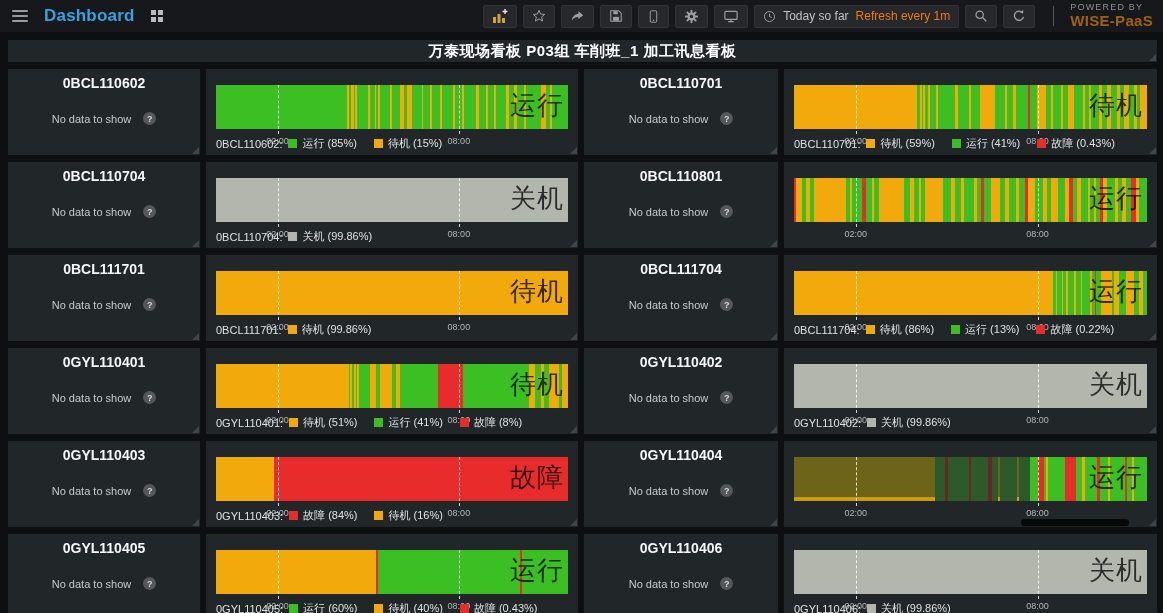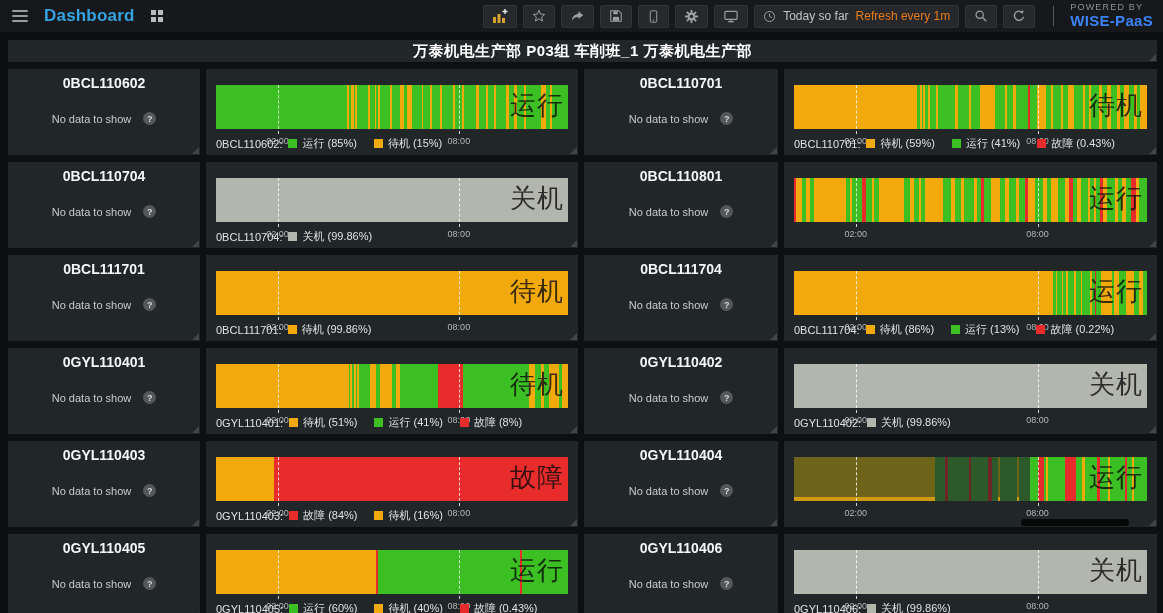--- a/index.html
+++ b/index.html
@@ -21,21 +21,21 @@
   .tb-btn { height:23px; min-width:31px; padding:0 8px; background:#26282c;
     border:1px solid #313338; border-radius:2px; display:flex; align-items:center;
     justify-content:center; gap:7px; color:#9da0a3; font-size:12px; cursor:pointer; }
   .tb-btn svg { display:block; }
   .gap-l { }
   .time-text { color:#c2c3c5; white-space:nowrap; }
   .refresh-text { color:#eb7b18; white-space:nowrap; }
   .tb-divider { width:1px; height:20px; background:#53565a; margin:0 10px 0 12px; }
   .powered { display:flex; flex-direction:column; align-items:flex-start; line-height:1.05; }
   .powered .l1 { font-size:9px; letter-spacing:1.2px; color:#8f9194; }
-  .powered .l2 { font-size:15px; font-weight:700; color:#3b82f6; letter-spacing:.3px; }
+  .powered .l2 { font-size:15px; font-weight:700; color:#a16207; letter-spacing:.3px; }
 
   
   .main { padding:8px; }
   .dash-grid { display:grid; grid-template-columns:192px 372px 194px 373px;
     grid-template-rows:22px; grid-auto-rows:86px; column-gap:6px; row-gap:7px; }
   .title-bar { grid-column:1 / -1; background:#3d77b9; color:#fff; font-weight:700;
     font-size:15px; display:flex; align-items:center; justify-content:center;
     letter-spacing:.5px; }
   .panel { background:#212629; position:relative; overflow:hidden; }
   .panel::after { content:""; position:absolute; right:1px; bottom:1px; width:0; height:0;
@@ -159,21 +159,21 @@
     <div class="tb-divider"></div>
     <div class="powered">
       <span class="l1">POWERED BY</span>
       <span class="l2">WISE-PaaS</span>
     </div>
   </div>
 </div>
 
 <div class="main">
   <div class="dash-grid">
-    <div class="panel title-bar">万泰机电生产部 P03组 车削班_1 万泰机电生产部</div>
+    <div class="panel title-bar">万泰现场看板 P03组 车削班_1 加工讯息看板</div>
 
   <div class="panel info-panel">
     <div class="machine-title">0BCL110602</div>
     <div class="nodata">
       <span>No data to show</span>
       <span class="help-icon">?</span>
     </div>
   </div>
   <div class="panel chart-panel">
     <div class="tl-wrap">

